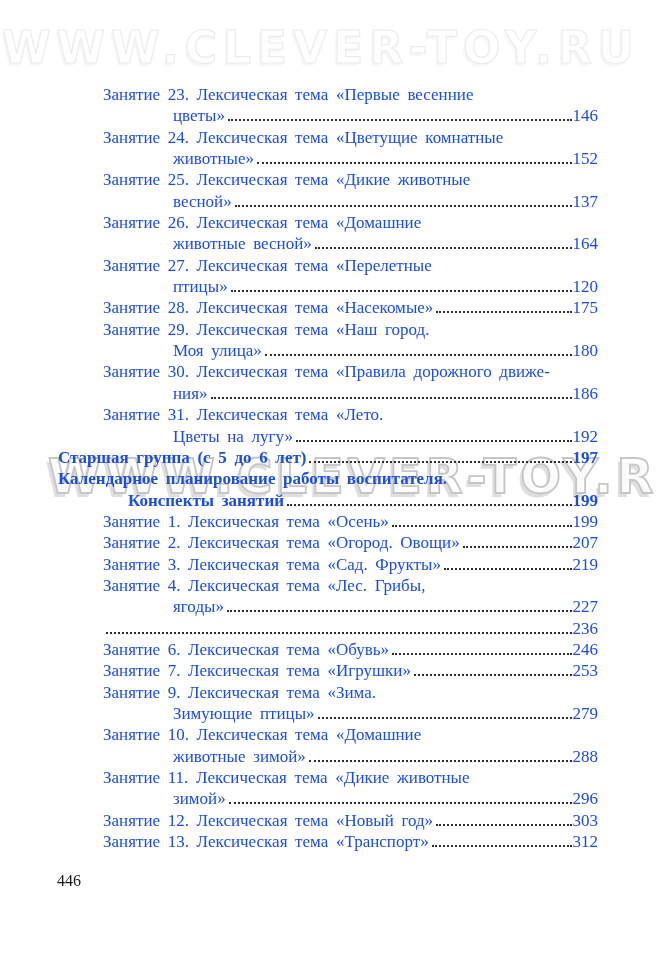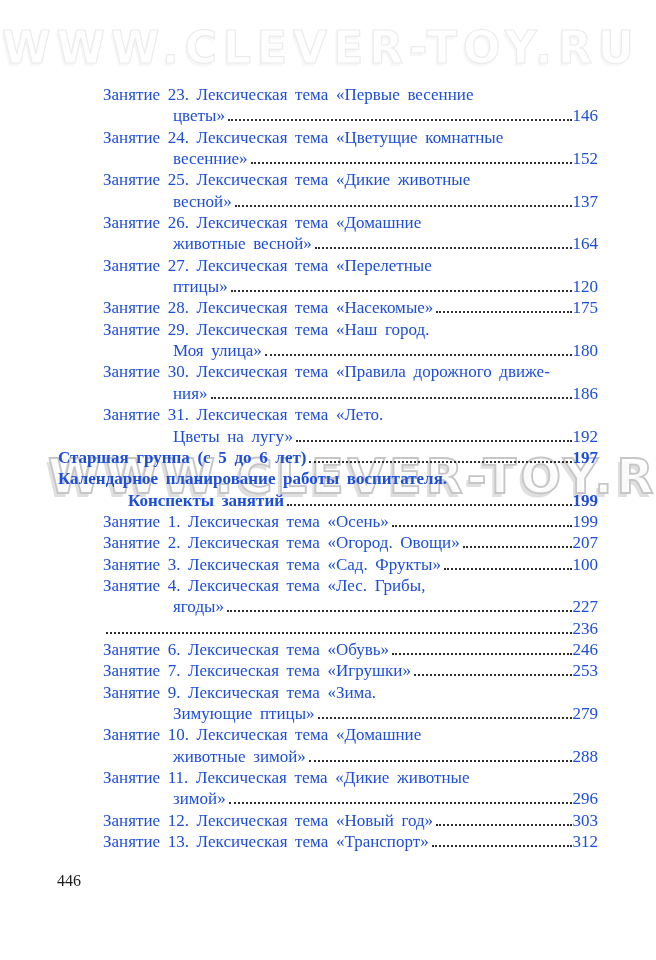--- a/index.html
+++ b/index.html
@@ -101,21 +101,21 @@
       </div>
       <div class="row cont">
         <span class="t">цветы»</span>
         <span class="dots"></span>
         <span class="pg">146</span>
       </div>
       <div class="row entry">
         <span class="t">Занятие 24. Лексическая тема «Цветущие комнатные</span>
       </div>
       <div class="row cont">
-        <span class="t">весенние»</span>
+        <span class="t">животные»</span>
         <span class="dots"></span>
         <span class="pg">152</span>
       </div>
       <div class="row entry">
         <span class="t">Занятие 25. Лексическая тема «Дикие животные</span>
       </div>
       <div class="row cont">
         <span class="t">весной»</span>
         <span class="dots"></span>
         <span class="pg">137</span>
@@ -184,21 +184,21 @@
         <span class="pg">199</span>
       </div>
       <div class="row entry">
         <span class="t">Занятие 2. Лексическая тема «Огород. Овощи»</span>
         <span class="dots"></span>
         <span class="pg">207</span>
       </div>
       <div class="row entry">
         <span class="t">Занятие 3. Лексическая тема «Сад. Фрукты»</span>
         <span class="dots"></span>
-        <span class="pg">100</span>
+        <span class="pg">219</span>
       </div>
       <div class="row entry">
         <span class="t">Занятие 4. Лексическая тема «Лес. Грибы,</span>
       </div>
       <div class="row cont">
         <span class="t">ягоды»</span>
         <span class="dots"></span>
         <span class="pg">227</span>
       </div>
       <div class="row entry">

